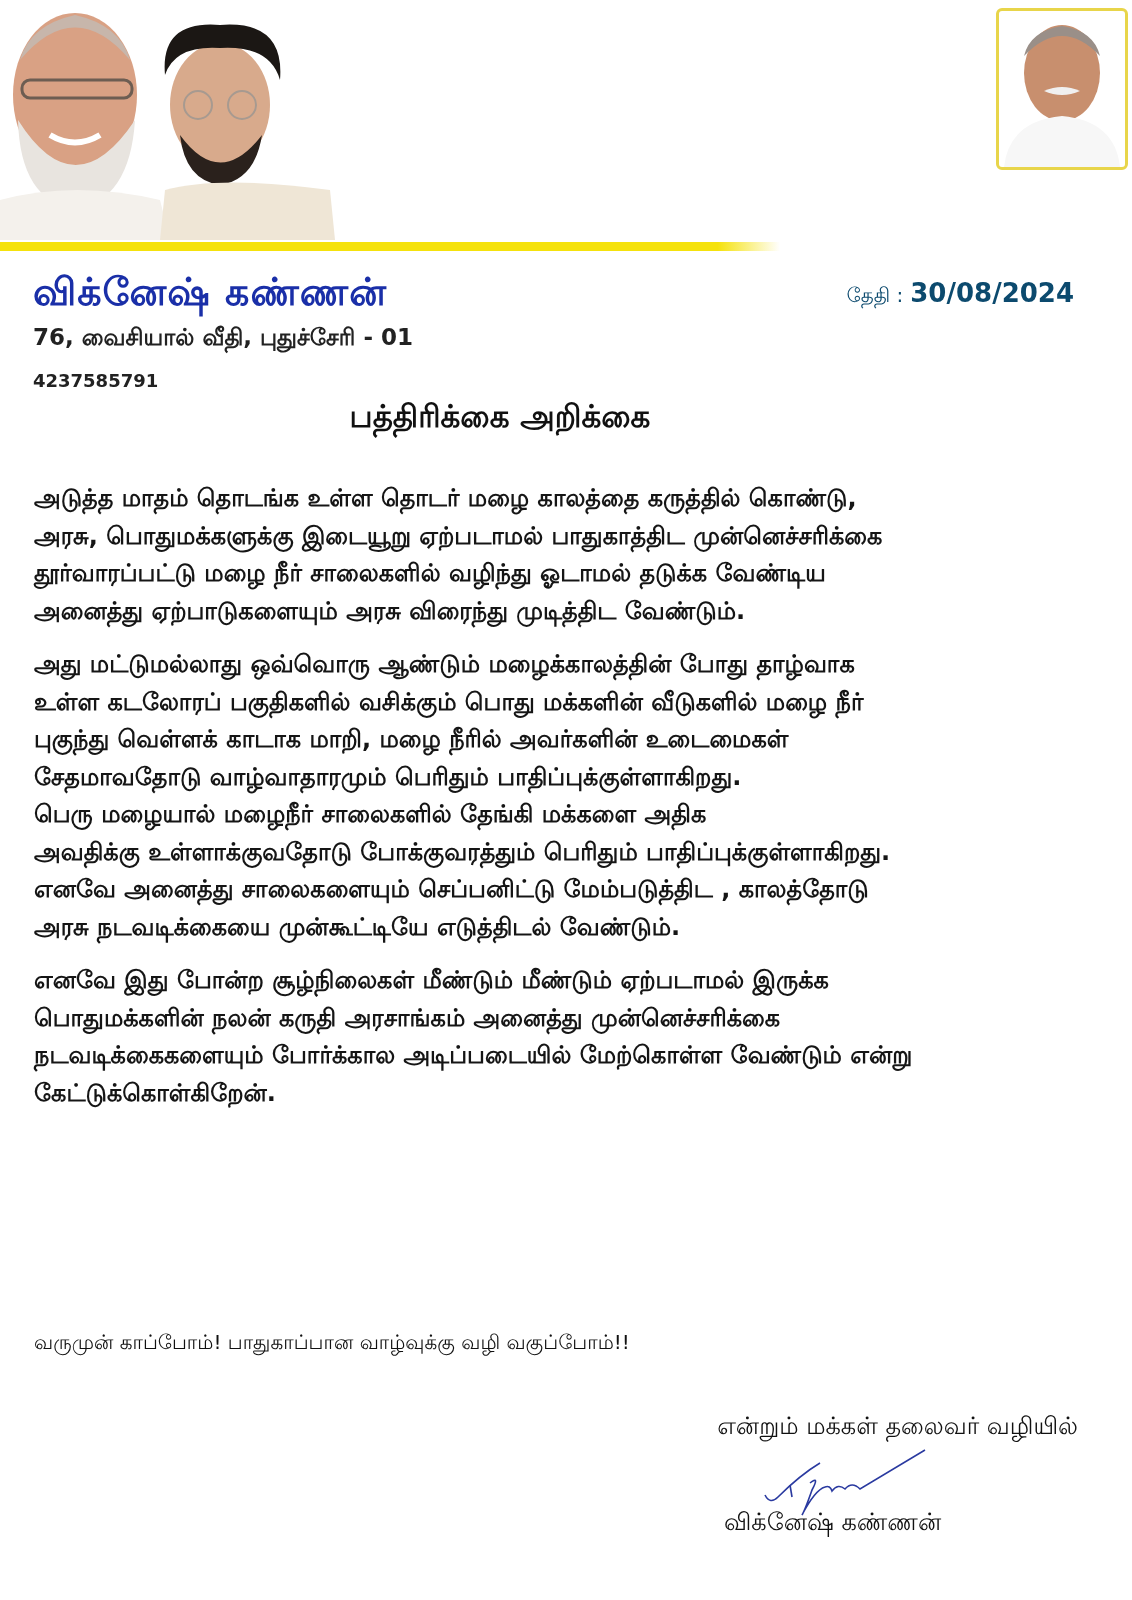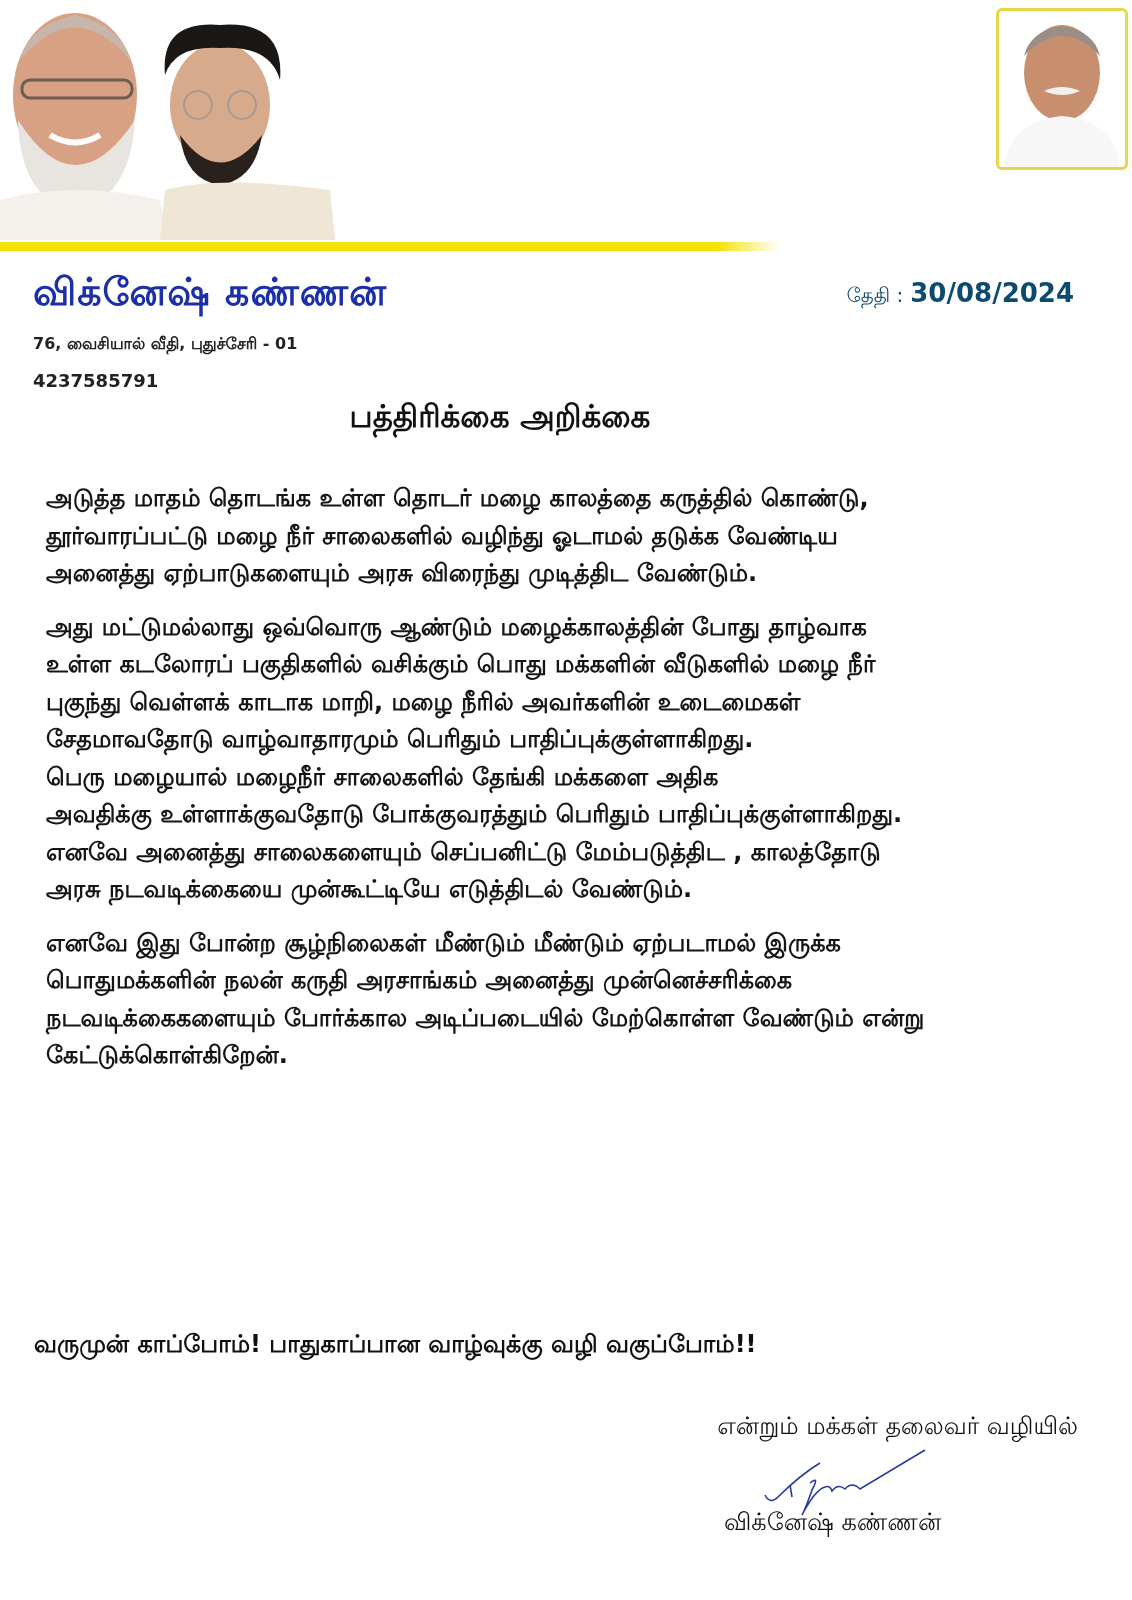--- a/index.html
+++ b/index.html
@@ -13,36 +13,36 @@
       background: linear-gradient(to right, #f5e20c 0%, #f5e20c 92%, rgba(245,226,12,0) 100%);
     }
     .portrait {
       position: absolute; left: 996px; top: 8px; width: 126px; height: 156px;
       border: 3px solid #e8d54a; border-radius: 6px; background: #fff; overflow: hidden;
     }
     .name-title {
       position: absolute; left: 33px; top: 270px; font-size: 38px; font-weight: bold;
       color: #1a2fa8; letter-spacing: 1px;
     }
-    .address { position: absolute; left: 33px; top: 334px; font-size: 16px; font-weight: bold; color: #222; }
+    .address { position: absolute; left: 33px; top: 324px; font-size: 23px; font-weight: bold; color: #222; }
     .phone { position: absolute; left: 33px; top: 370px; font-size: 18px; font-weight: bold; color: #222; }
     .date { position: absolute; right: 58px; top: 278px; font-size: 22px; color: #0c4a6e; }
     .date .label { font-size: 20px; }
     .date .val { font-weight: bold; font-size: 26px; }
     .heading {
       position: absolute; left: 0; width: 1000px; top: 398px; text-align: center;
       font-size: 31px; font-weight: bold; color: #111;
     }
     .body {
       position: absolute; left: 34px; width: 1070px; top: 480px;
       font-size: 24px; line-height: 37.5px; font-weight: bold; color: #151515;
     }
-    .para { margin: 0 0 16px 12px; }
+    .para { margin: 0 0 16px 0; }
     .line { display: block; white-space: nowrap; }
-    .closing { position: absolute; left: 34px; top: 1330px; font-size: 24px; font-weight: bold; }
+    .closing { position: absolute; left: 34px; top: 1330px; font-size: 20px; font-weight: normal; }
     .sign-off { position: absolute; right: 54px; top: 1412px; font-size: 24px; text-align: right; }
     .signature { position: absolute; left: 760px; top: 1445px; width: 200px; height: 80px; }
     .signer { position: absolute; left: 724px; top: 1508px; font-size: 24px; }
   </style>
 </head>
 <body>
 
 <div class="photo-left">
   <svg width="340" height="240" viewBox="0 0 340 240">
 
@@ -78,20 +78,21 @@
 <div class="date">
   <span class="label">தேதி :</span>
   <span class="val">30/08/2024</span>
 </div>
 
 <div class="heading">பத்திரிக்கை அறிக்கை</div>
 
 <div class="body">
   <p class="para">
     <span class="line">அடுத்த மாதம் தொடங்க உள்ள தொடர் மழை காலத்தை கருத்தில் கொண்டு,</span>
+    <span class="line">அரசு, பொதுமக்களுக்கு இடையூறு ஏற்படாமல் பாதுகாத்திட முன்னெச்சரிக்கை</span>
     <span class="line">தூர்வாரப்பட்டு மழை நீர் சாலைகளில் வழிந்து ஓடாமல் தடுக்க வேண்டிய</span>
     <span class="line">அனைத்து ஏற்பாடுகளையும் அரசு விரைந்து முடித்திட வேண்டும்.</span>
   </p>
   <p class="para">
     <span class="line">அது மட்டுமல்லாது ஒவ்வொரு ஆண்டும் மழைக்காலத்தின் போது தாழ்வாக</span>
     <span class="line">உள்ள கடலோரப் பகுதிகளில் வசிக்கும் பொது மக்களின் வீடுகளில் மழை நீர்</span>
     <span class="line">புகுந்து வெள்ளக் காடாக மாறி,  மழை நீரில் அவர்களின் உடைமைகள்</span>
     <span class="line">சேதமாவதோடு வாழ்வாதாரமும் பெரிதும் பாதிப்புக்குள்ளாகிறது.</span>
     <span class="line">பெரு மழையால் மழைநீர் சாலைகளில் தேங்கி மக்களை  அதிக</span>
     <span class="line">அவதிக்கு உள்ளாக்குவதோடு போக்குவரத்தும் பெரிதும் பாதிப்புக்குள்ளாகிறது.</span>

